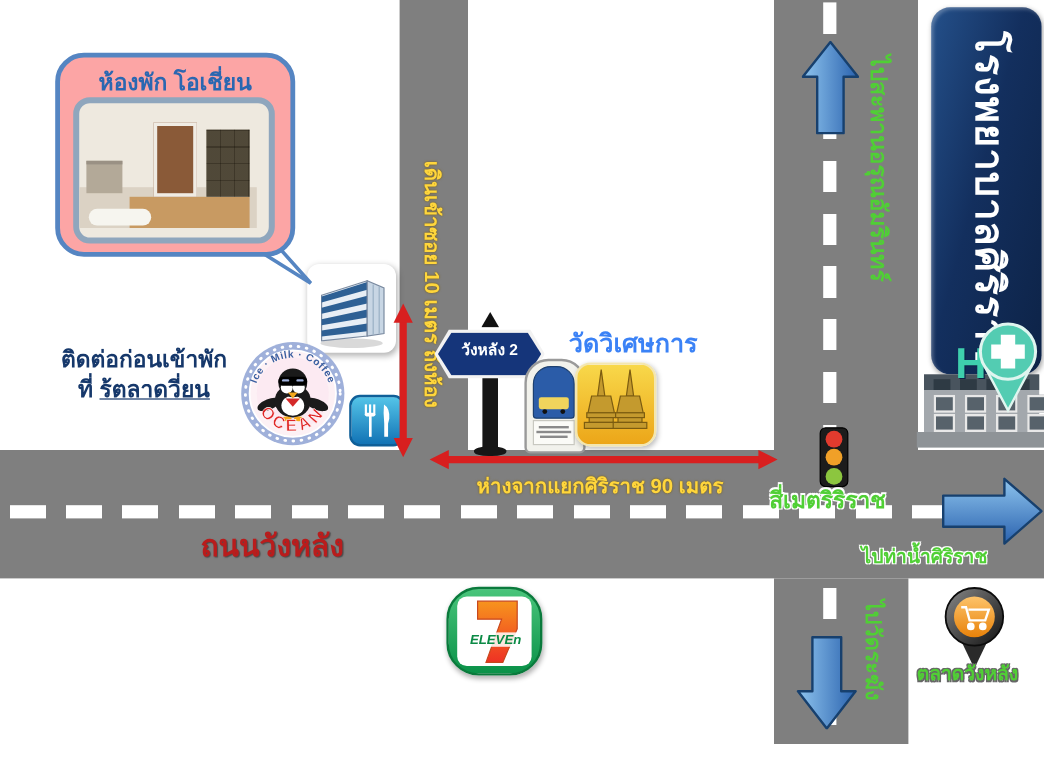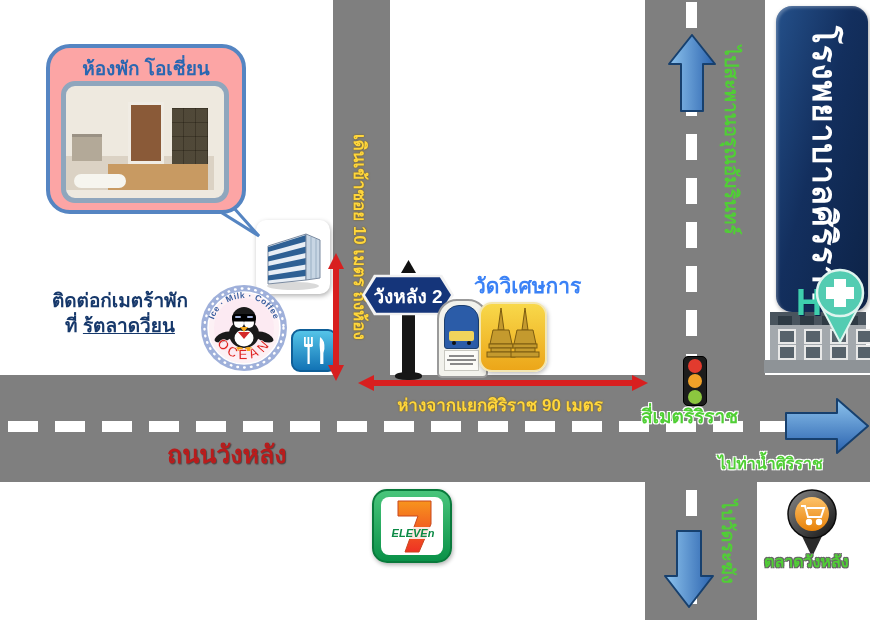--- a/index.html
+++ b/index.html
@@ -30,21 +30,21 @@
   
   #tl{position:absolute;left:683px;top:356px;width:22px;height:48px;background:#1c1c1c;
       border-radius:5px;border:1px solid #000;display:flex;flex-direction:column;
       align-items:center;justify-content:space-evenly;z-index:4;}
   #tl span{width:14px;height:14px;border-radius:50%;display:block;}
   
   #banner{position:absolute;left:776px;top:6px;width:92px;height:306px;border-radius:16px;
           background:linear-gradient(105deg,#24508a 0%,#132f5e 45%,#0d2347 100%);
           box-shadow:inset 2px 2px 3px rgba(255,255,255,.25),1px 2px 4px rgba(0,0,0,.35);z-index:3;}
   
-  #seven{position:absolute;left:372px;top:489px;width:76px;height:70px;border-radius:15px;
+  #seven{position:absolute;left:372px;top:489px;width:76px;height:70px;border-radius:27px;
          background:linear-gradient(180deg,#49c57b,#0a9148);border:2px solid #0a7a3c;
          box-shadow:1px 2px 4px rgba(0,0,0,.3);z-index:4;}
   #seven .inner{position:absolute;left:7px;top:6px;right:7px;bottom:6px;background:#fff;border-radius:8px;}
   .winrow{position:absolute;display:flex;gap:8px;}
   .win{width:14px;height:11px;background:#57626b;border:2px solid #e8e8e8;}
   .windark{width:14px;height:9px;background:#2e3a44;}
 </style>
 </head>
 <body>
 
@@ -80,21 +80,21 @@
     <polygon points="12,27 50,15 50,21.5 12,32" fill="#2e6094"></polygon>
     <polygon points="12,36.5 50,26.5 50,33 12,41.5" fill="#2e6094"></polygon>
     <polygon points="12,46 50,38 50,44.5 12,51" fill="#2e6094"></polygon>
     <polygon points="12,55.5 50,49.5 50,56 12,60.5" fill="#2e6094"></polygon>
     <polygon points="50,14 64,20 64,58 50,60" fill="#c8d6e4" stroke="#7a8aa0" stroke-width="1"></polygon>
     <line x1="55" y1="17" x2="55" y2="59" stroke="#9ab0c4" stroke-width="1"></line>
     <line x1="60" y1="19" x2="60" y2="58" stroke="#9ab0c4" stroke-width="1"></line>
   </svg>
 
   <div id="contact">
-    <div>ติดต่อก่เมตร้าพัก</div>
+    <div>ติดต่อก่อนเข้าพัก</div>
     <div><span>ที่ </span><span class="shop">ร้ตลาดวี่ยน</span></div>
   </div>
 
   <svg class="abs" style="left:199px;top:282px;z-index:4;" width="90" height="92" viewBox="0 0 90 92">
     <defs>
       <path id="arcT" d="M 13,48 A 32,32 0 0 1 77,48"></path>
       <path id="arcB" d="M 15,54 A 31,31 0 0 0 75,54"></path>
     </defs>
     <circle cx="45" cy="46" r="43" fill="#9fb0da"></circle>
     <circle cx="45" cy="46" r="39.5" fill="none" stroke="#ffffff" stroke-width="2.4" stroke-dasharray="0.6 6.2" stroke-linecap="round"></circle>
@@ -147,21 +147,21 @@
     <polygon points="1,11 17,3 17,19" fill="#d81f1f"></polygon>
     <polygon points="291,11 275,3 275,19" fill="#d81f1f"></polygon>
   </svg>
   <div class="abs ytxt" style="left:370px;top:391px;width:260px;text-align:center;font-size:17px;z-index:5;">ห่างจากแยกศิริราช 90 เมตร</div>
 
   <div class="abs" style="left:402px;top:312px;width:13px;height:64px;background:#161616;z-index:3;"></div>
   <div class="abs" style="left:395px;top:372px;width:27px;height:8px;background:#161616;border-radius:45%;z-index:3;"></div>
   <div class="abs" style="left:401px;top:260px;width:15px;height:13px;background:#111;clip-path:polygon(50% 0,100% 100%,0 100%);z-index:3;"></div>
   <div class="abs clip-sign" style="left:362px;top:271px;width:92px;height:48px;background:#f2f2f2;z-index:4;"></div>
   <div class="abs clip-sign" style="left:365px;top:274px;width:86px;height:42px;background:#15357a;z-index:4;"></div>
-  <div class="abs" style="left:362px;top:281px;width:92px;text-align:center;color:#fff;font-weight:bold;font-size:19px;z-index:5;">วังหลัง 2</div>
+  <div class="abs" style="left:362px;top:281px;width:92px;text-align:center;color:#fff;font-weight:bold;font-size:13px;z-index:5;">วังหลัง 2</div>
 
   <div class="abs" style="left:437px;top:299px;width:47px;height:75px;background:#f2f2ec;border:2px solid #9a9a9a;border-radius:20px 20px 5px 5px;z-index:4;">
     <div class="abs" style="left:5px;top:4px;width:33px;height:42px;background:#2b5ca8;border:1px solid #1d4070;border-radius:15px 15px 3px 3px;">
       <div class="abs" style="left:4px;top:25px;width:25px;height:10px;background:#f0d45c;border-radius:2px;"></div>
       <div class="abs" style="left:7px;top:35px;width:4px;height:4px;background:#111;border-radius:50%;"></div>
       <div class="abs" style="left:22px;top:35px;width:4px;height:4px;background:#111;border-radius:50%;"></div>
     </div>
     <div class="abs" style="left:5px;top:49px;width:33px;height:19px;background:#fbfbf7;border:1px solid #c8c8c0;">
       <div class="abs" style="left:4px;top:4px;width:25px;height:2px;background:#8a8a8a;"></div>
       <div class="abs" style="left:2px;top:8px;width:29px;height:2px;background:#8a8a8a;"></div>

